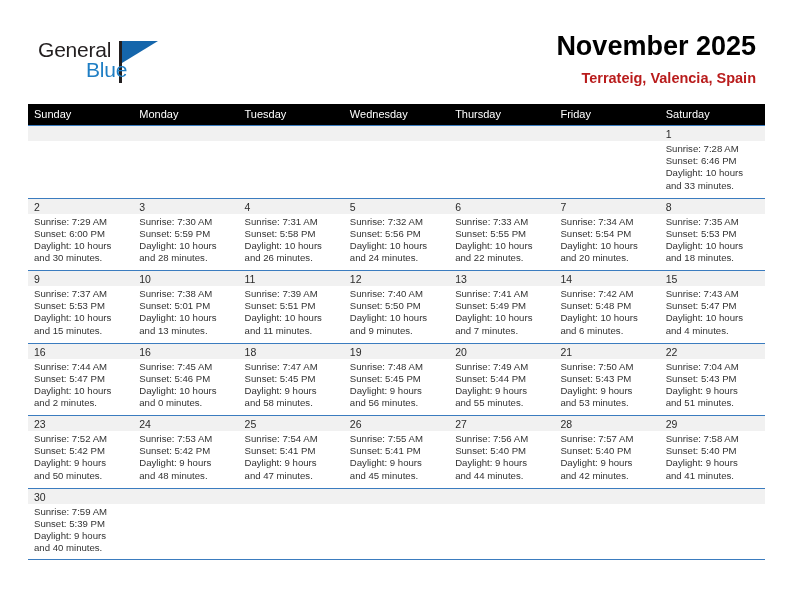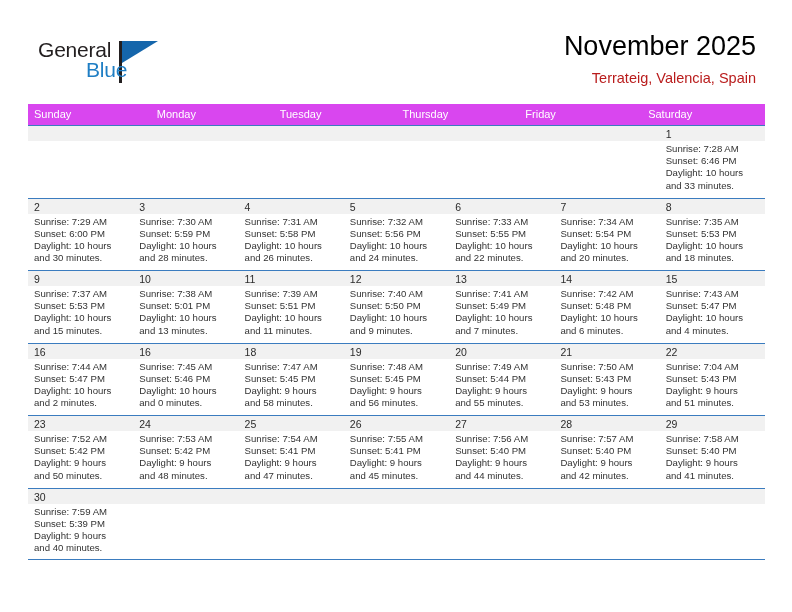--- a/index.html
+++ b/index.html
@@ -71,20 +71,21 @@
     width: 3px;
     height: 42px;
     background: #231f20;
   }
 
   .titles {
     position: absolute;
     right: 36px;
     top: 30px;
     text-align: right;
+    font-weight: bold;
   }
   .month-title {
     font-size: 27px;
     color: #000;
     line-height: 32px;
     white-space: nowrap;
   }
   .location-title {
     font-size: 14.5px;
     color: #b91c1c;
@@ -95,21 +96,21 @@
 
   
   .calendar {
     position: absolute;
     left: 28px;
     top: 104px;
     width: 737px;
   }
   .dow-row {
     display: flex;
-    background: #d946ef;
+    background: #000000;
     height: 21px;
   }
   .dow {
     flex: 1 1 0;
     box-sizing: border-box;
     padding: 4px 0 0 6px;
     font-size: 11px;
     color: #ffffff;
     line-height: 13px;
     white-space: nowrap;
@@ -168,20 +169,21 @@
       <div class="month-title">November 2025</div>
       <div class="location-title">Terrateig, Valencia, Spain</div>
     </div>
   </div>
 
   <div class="calendar">
     <div class="dow-row">
       <div class="dow">Sunday</div>
       <div class="dow">Monday</div>
       <div class="dow">Tuesday</div>
+      <div class="dow">Wednesday</div>
       <div class="dow">Thursday</div>
       <div class="dow">Friday</div>
       <div class="dow">Saturday</div>
     </div>
     <div id="weeks-container">
         <div class="week">
           <div class="cell empty">
             <div class="daynum-band"></div>
           </div>
           <div class="cell empty">

